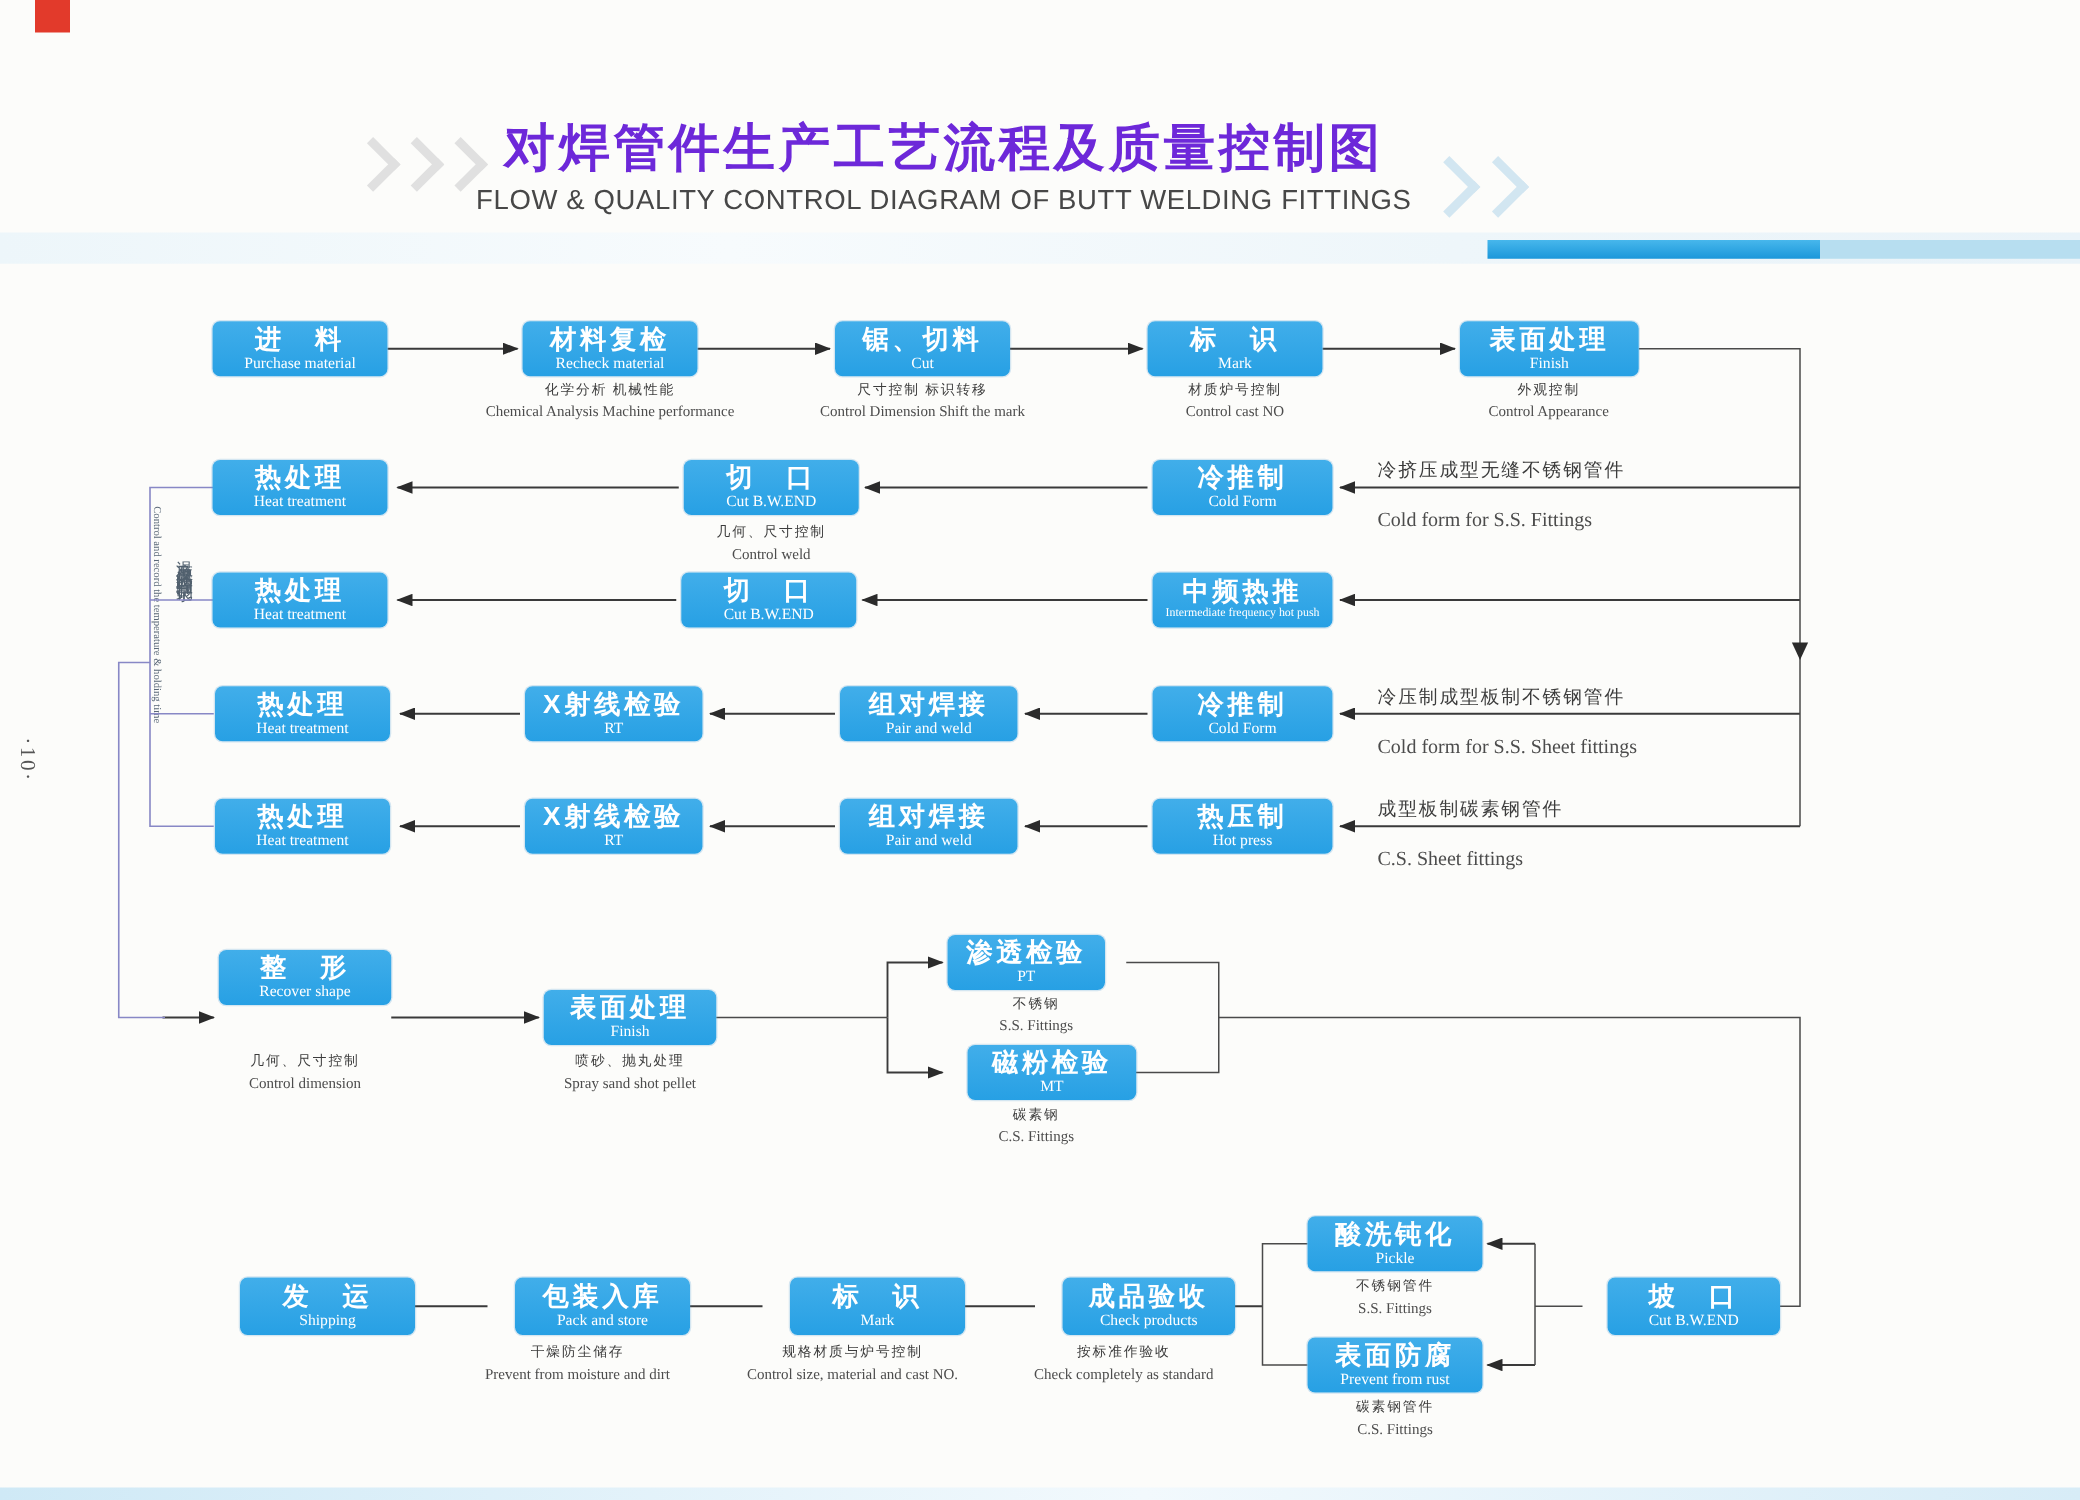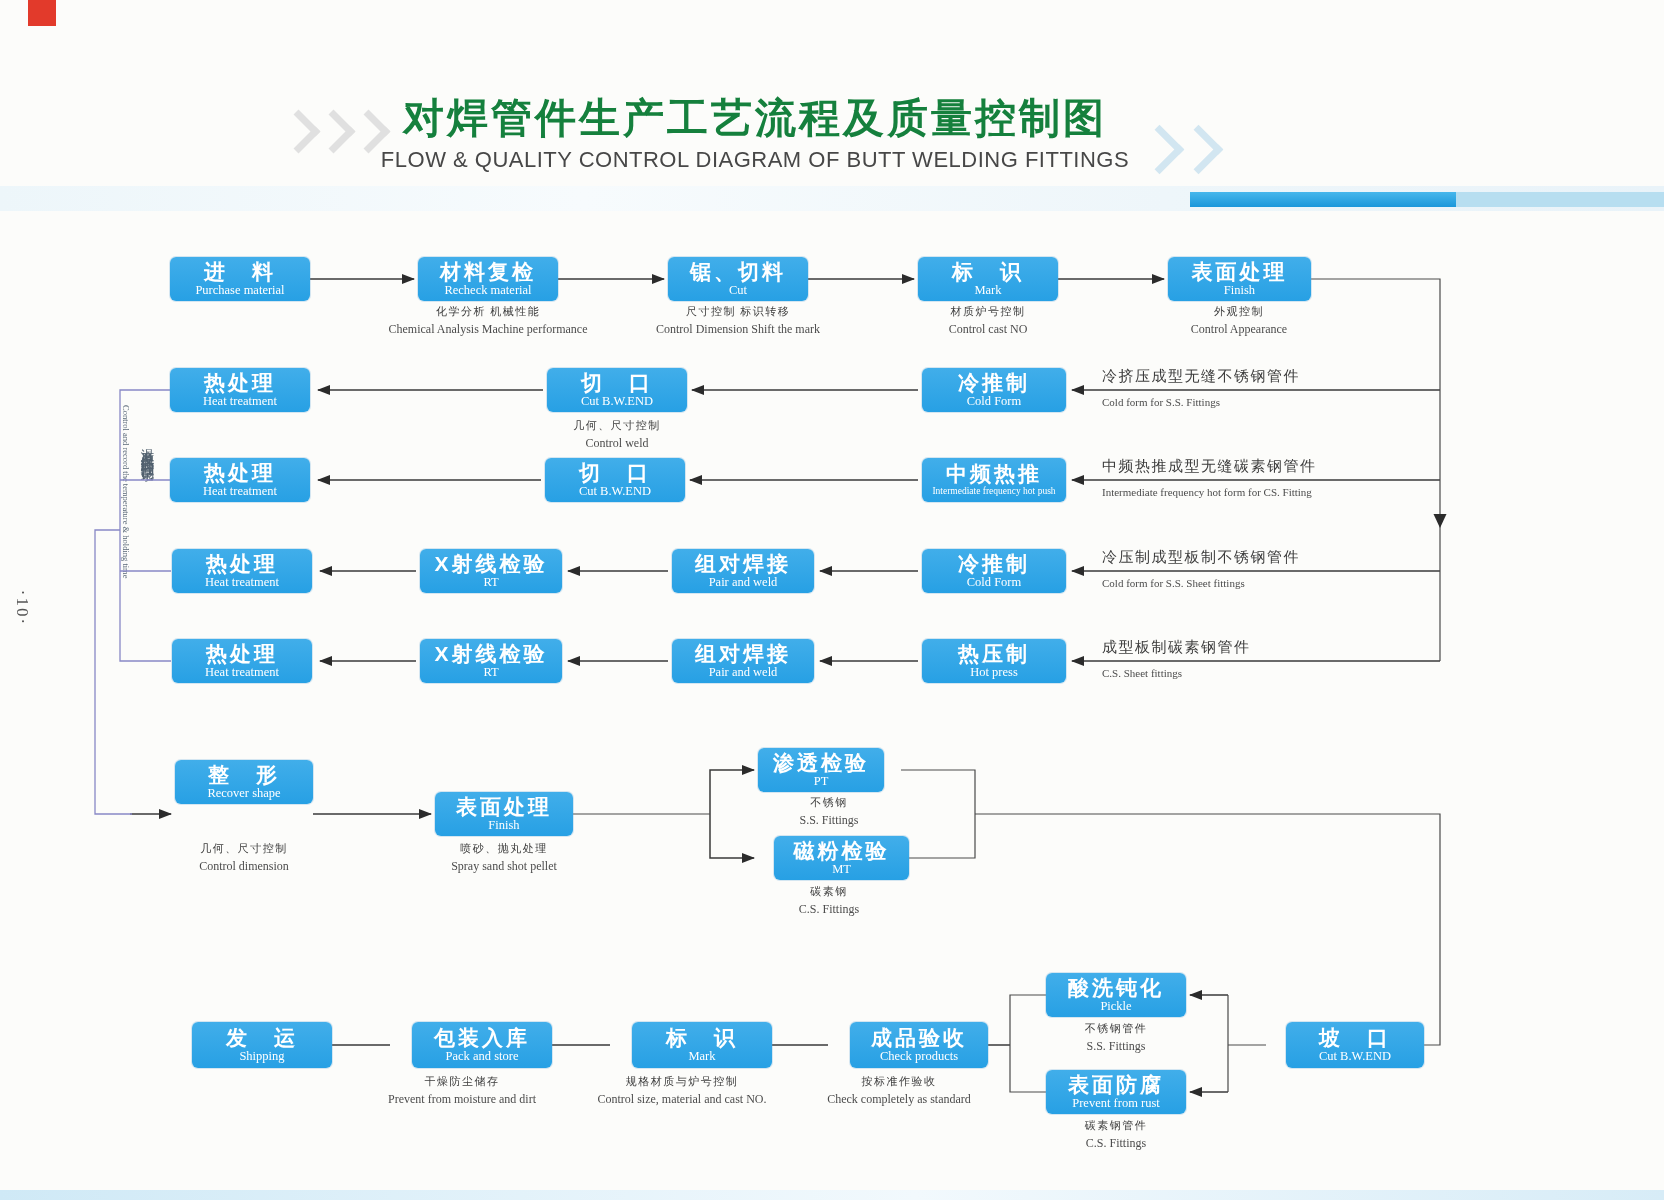--- a/index.html
+++ b/index.html
@@ -14,21 +14,21 @@
   .band-blue-light{position:absolute;left:1456px;top:192px;width:208px;height:15px;background:#b7def0;}
   .bottom-band{position:absolute;left:0;bottom:0;width:1664px;height:10px;
         background:linear-gradient(90deg,#cfe9f6,#f2f9fd 55%,#d7ecf7);}
   .chev{display:inline-block;width:24px;height:24px;border-top:7px solid #e0e0e0;border-right:7px solid #e0e0e0;
         transform:rotate(45deg);margin-right:4px;}
   .chev.blue{border-color:#d2e6f1;width:28px;height:28px;}
   .chevrons-left{position:absolute;left:283px;top:116px;}
   .chevrons-right{position:absolute;left:1142px;top:132px;}
   
   .title-wrap{position:absolute;left:300px;top:96px;width:910px;text-align:center;}
-  .title-zh{font-size:41px;font-weight:800;color:#15803d;letter-spacing:3px;line-height:1.1;}
+  .title-zh{font-size:41px;font-weight:800;color:#6d28d9;letter-spacing:3px;line-height:1.1;}
   .title-en{font-size:22px;color:#474747;letter-spacing:0.5px;margin-top:6px;}
   
   .page-num{position:absolute;left:-6px;top:598px;width:56px;text-align:center;color:#555;
         font-size:17px;letter-spacing:2px;transform:rotate(90deg);font-family:"Liberation Serif",serif;}
   .vlabel-zh{position:absolute;left:138px;top:438px;writing-mode:vertical-rl;
         font-size:13.5px;letter-spacing:2px;color:#51606e;font-family:"Liberation Serif",serif;}
   .vlabel-en{position:absolute;left:121px;top:405px;height:265px;writing-mode:vertical-rl;
         font-size:8.5px;color:#5a6878;font-family:"Liberation Serif",serif;}
   
   .node{position:absolute;height:44px;border-radius:6px;color:#fff;
@@ -38,21 +38,21 @@
   .node.h46{height:46px;margin-left:20px;}
   .nzh{font-weight:700;font-size:21px;letter-spacing:3px;line-height:1.05;white-space:nowrap;}
   .nen{font-family:"Liberation Serif",serif;font-size:12.5px;line-height:1.1;margin-top:1px;white-space:nowrap;}
   .node.small-en .nen{font-size:9.5px;}
   
   .cnote{position:absolute;width:280px;text-align:center;font-family:"Liberation Serif",serif;}
   .cnote .zh{font-size:11px;color:#3c3c3c;letter-spacing:1.5px;white-space:nowrap;}
   .cnote .en{font-size:12px;color:#4c4c4c;white-space:nowrap;margin-top:3px;}
   .snote{position:absolute;left:1102px;width:360px;text-align:left;font-family:"Liberation Serif",serif;}
   .snote .zh{font-size:15px;color:#3c3c3c;letter-spacing:1.5px;white-space:nowrap;}
-  .snote .en{font-size:11px;color:#4c4c4c;white-space:nowrap;margin-top:10px;}
+  .snote .en{font-size:16px;color:#4c4c4c;white-space:nowrap;margin-top:22px;}
   svg.wires{position:absolute;left:0;top:0;pointer-events:none;}
 </style>
 </head>
 <body>
 
 <div id="page">
 
   <div class="red-mark"></div>
   <div class="band"></div>
   <div class="band-blue"></div>
@@ -193,24 +193,20 @@
     <div class="nen">Heat treatment</div>
   </div>
   <div class="node" style="left:545px;top:458px;width:140px">
     <div class="nzh">切　口</div>
     <div class="nen">Cut B.W.END</div>
   </div>
   <div class="node small-en" style="left:922px;top:458px;width:144px">
     <div class="nzh">中频热推</div>
     <div class="nen">Intermediate frequency hot push</div>
   </div>
-  <div class="snote" style="top:457px">
-    <div class="zh">中频热推成型无缝碳素钢管件</div>
-    <div class="en">Intermediate frequency hot form for CS. Fitting</div>
-  </div>
 
   <div class="node" style="left:172px;top:549px;width:140px">
     <div class="nzh">热处理</div>
     <div class="nen">Heat treatment</div>
   </div>
   <div class="node" style="left:420px;top:549px;width:142px">
     <div class="nzh">X射线检验</div>
     <div class="nen">RT</div>
   </div>
   <div class="node" style="left:672px;top:549px;width:142px">

